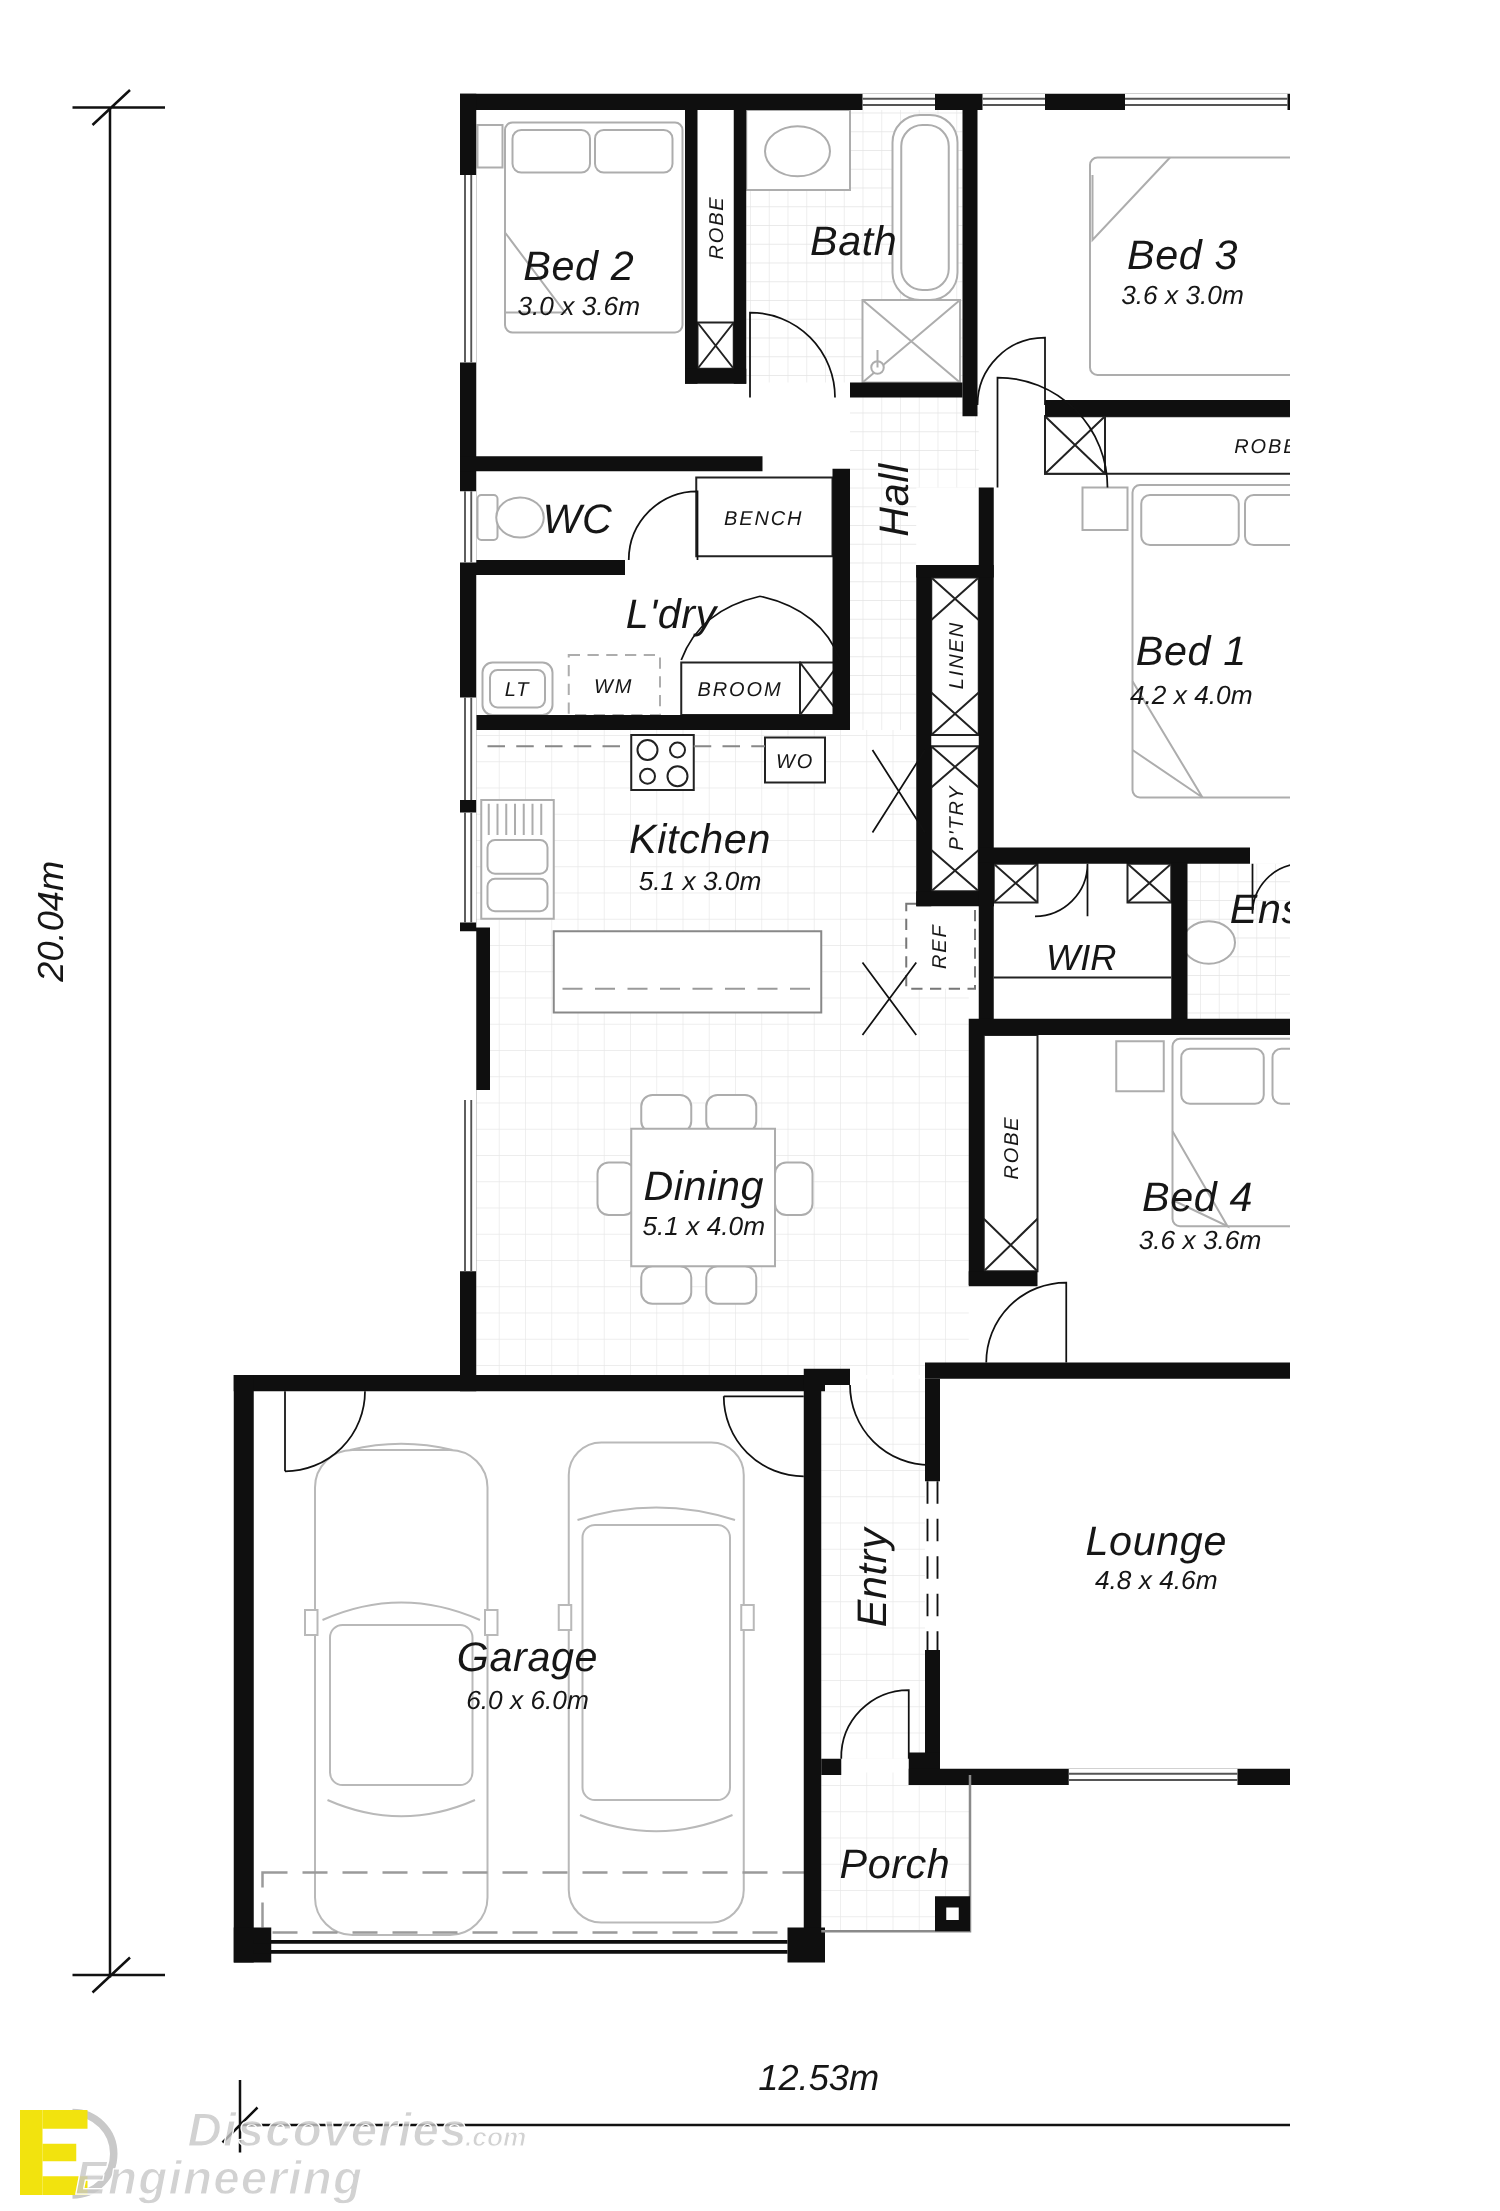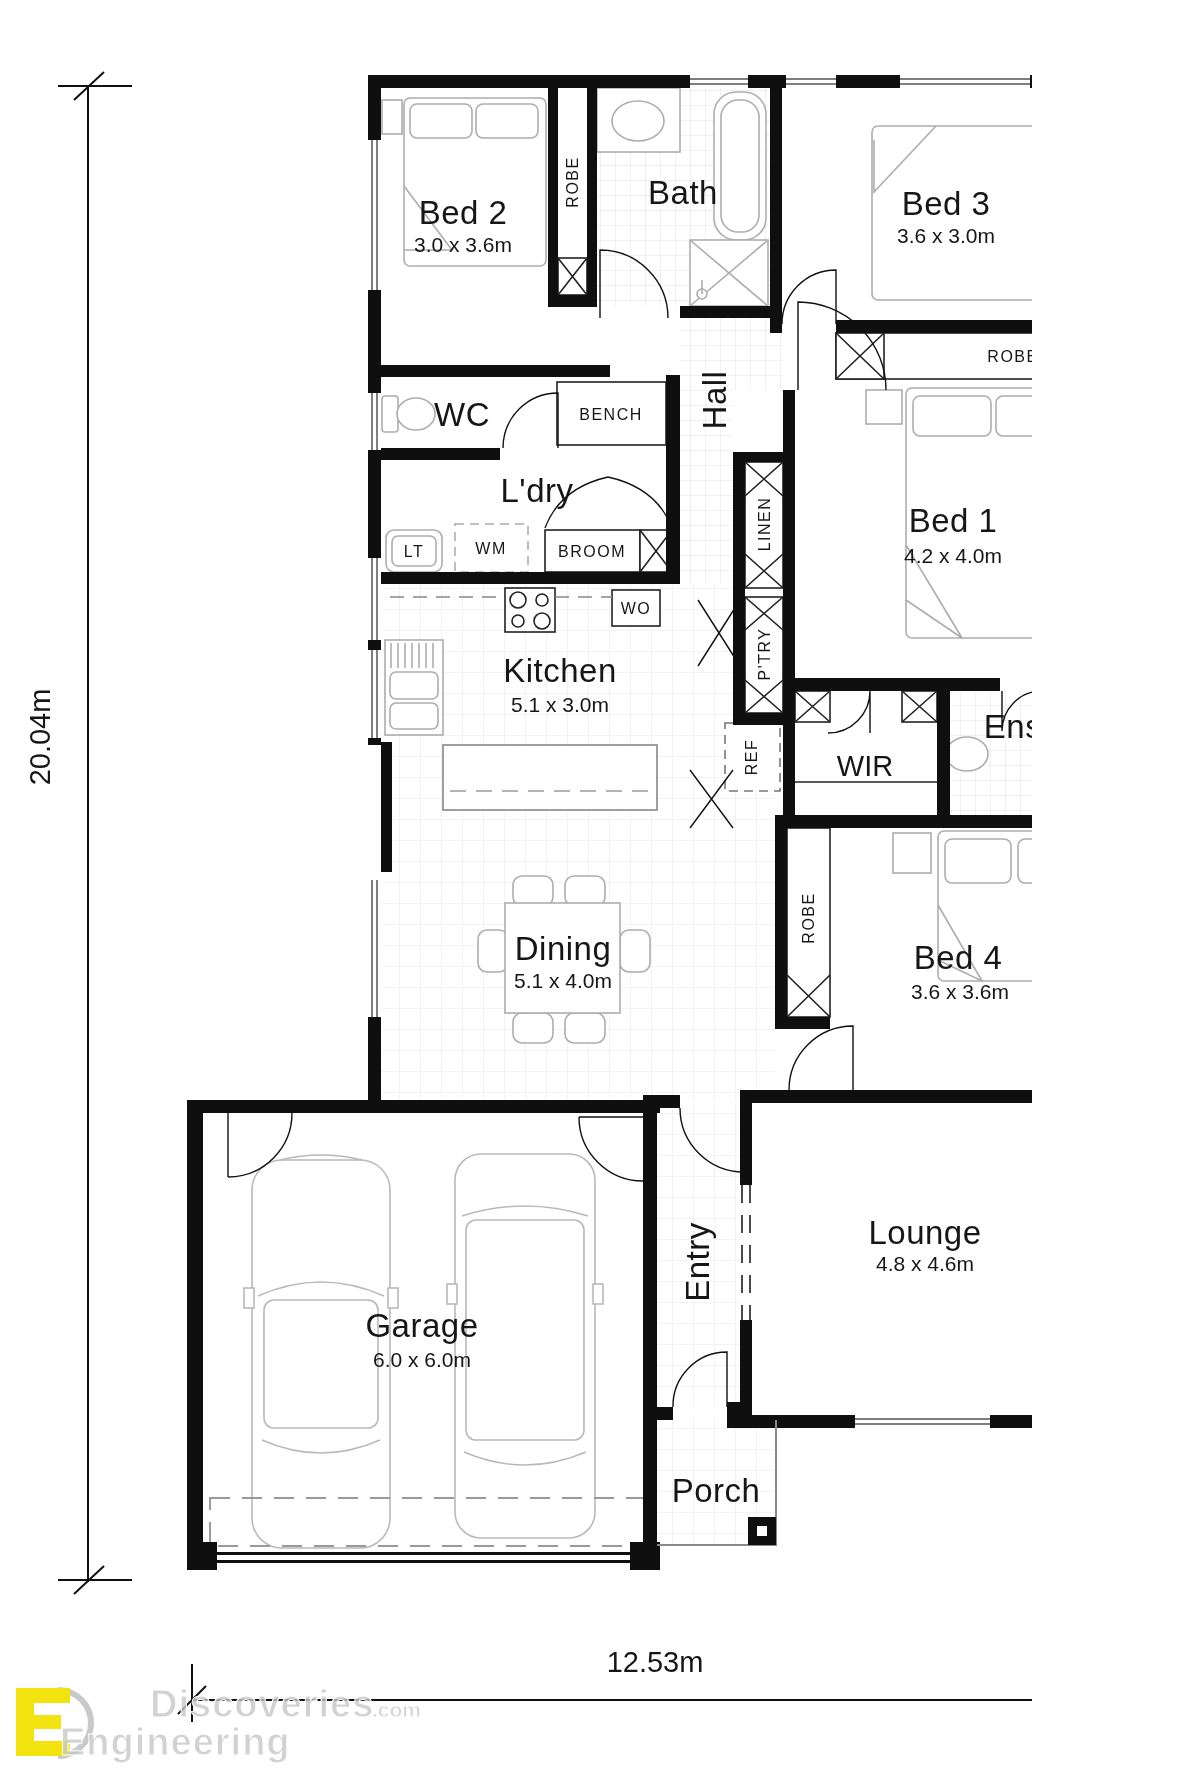--- a/index.html
+++ b/index.html
@@ -1,16 +1,16 @@
 <!DOCTYPE html>
 <html><head>
 <meta charset="utf-8">
 <style>
   html,body{margin:0;padding:0;background:#ffffff;}
-  .page{width:1032px;height:1769px;position:relative;background:#fff;overflow:hidden;}
+  .page{width:1032px;height:1769px;position:relative;background:#fff;overflow:hidden;font-style:italic;}
   svg{display:block;}
   text{font-family:"Liberation Sans", sans-serif;fill:#161616;}
   .room{font-size:33px;letter-spacing:.5px;}
   .rsize{font-size:21px;}
   .small{font-size:16px;letter-spacing:1.5px;}
   .dim{font-size:29px;}
   .wm-big{font-size:38px;font-weight:bold;fill:#c7c7c7;fill-opacity:.8;stroke:#ffffff;stroke-width:1;letter-spacing:1px;}
   .wm-small{font-size:21px;font-weight:bold;fill:#c7c7c7;fill-opacity:.8;stroke:#ffffff;stroke-width:.8;}
 </style>
 </head>

